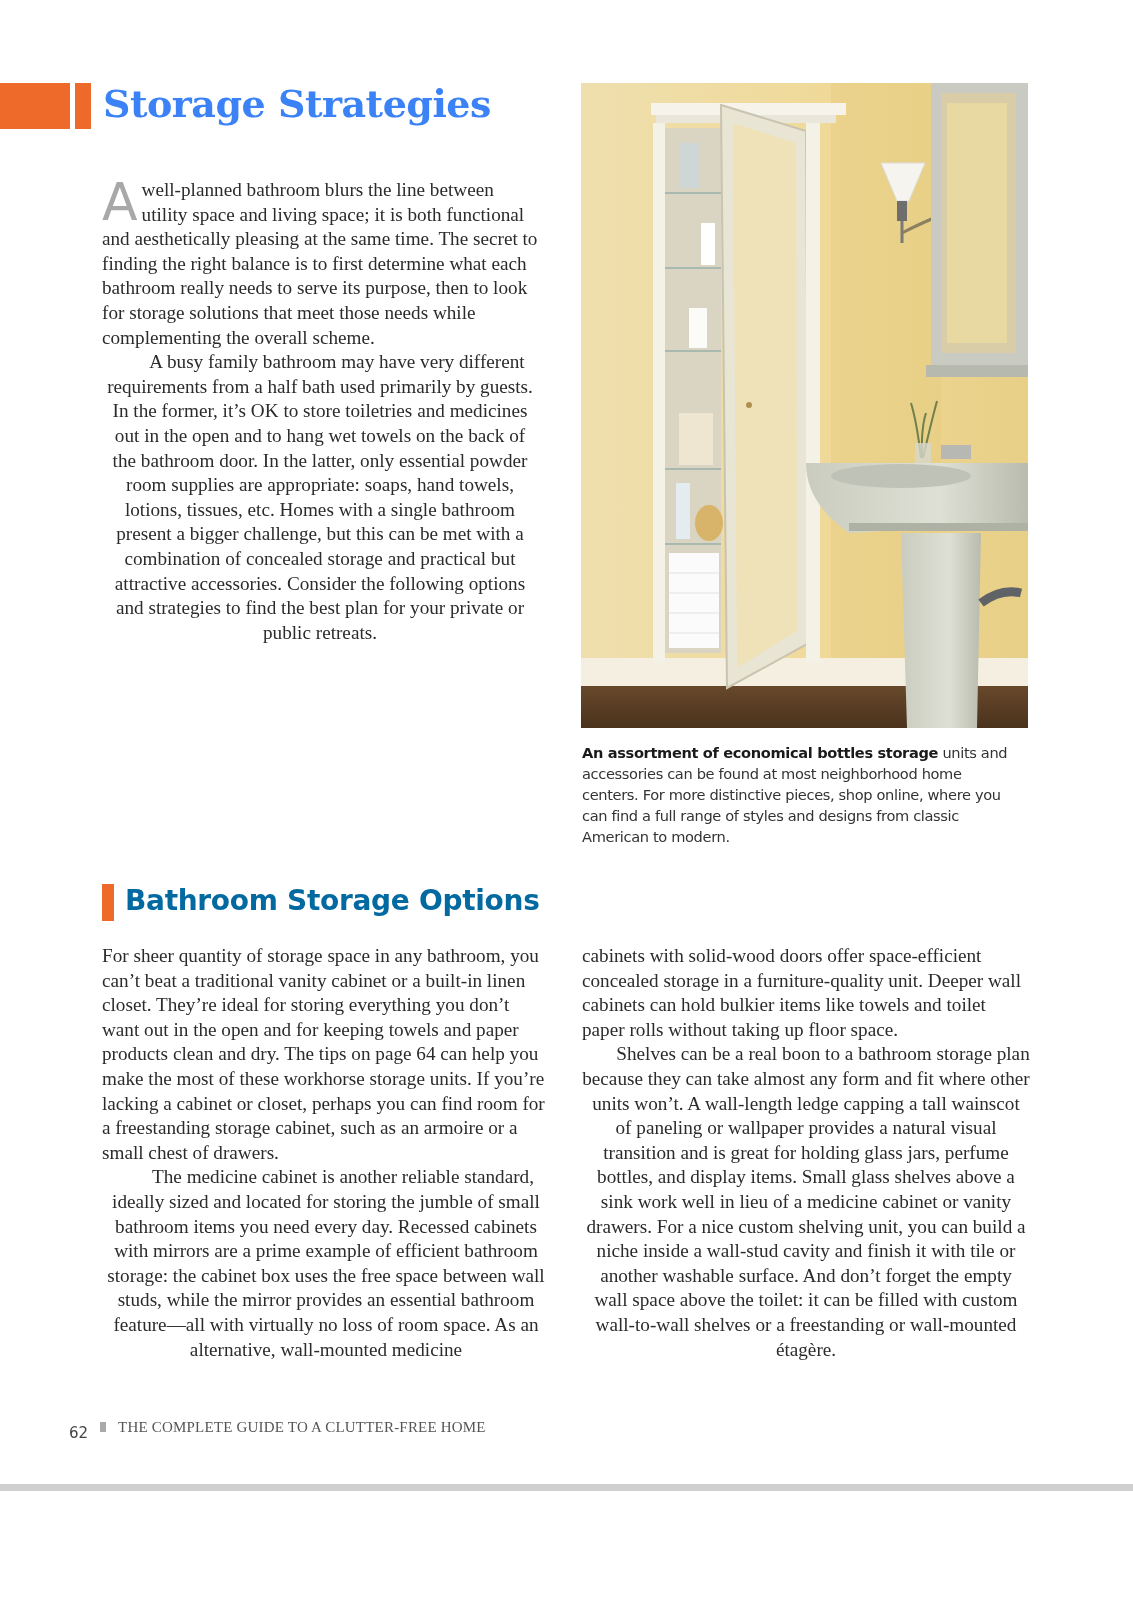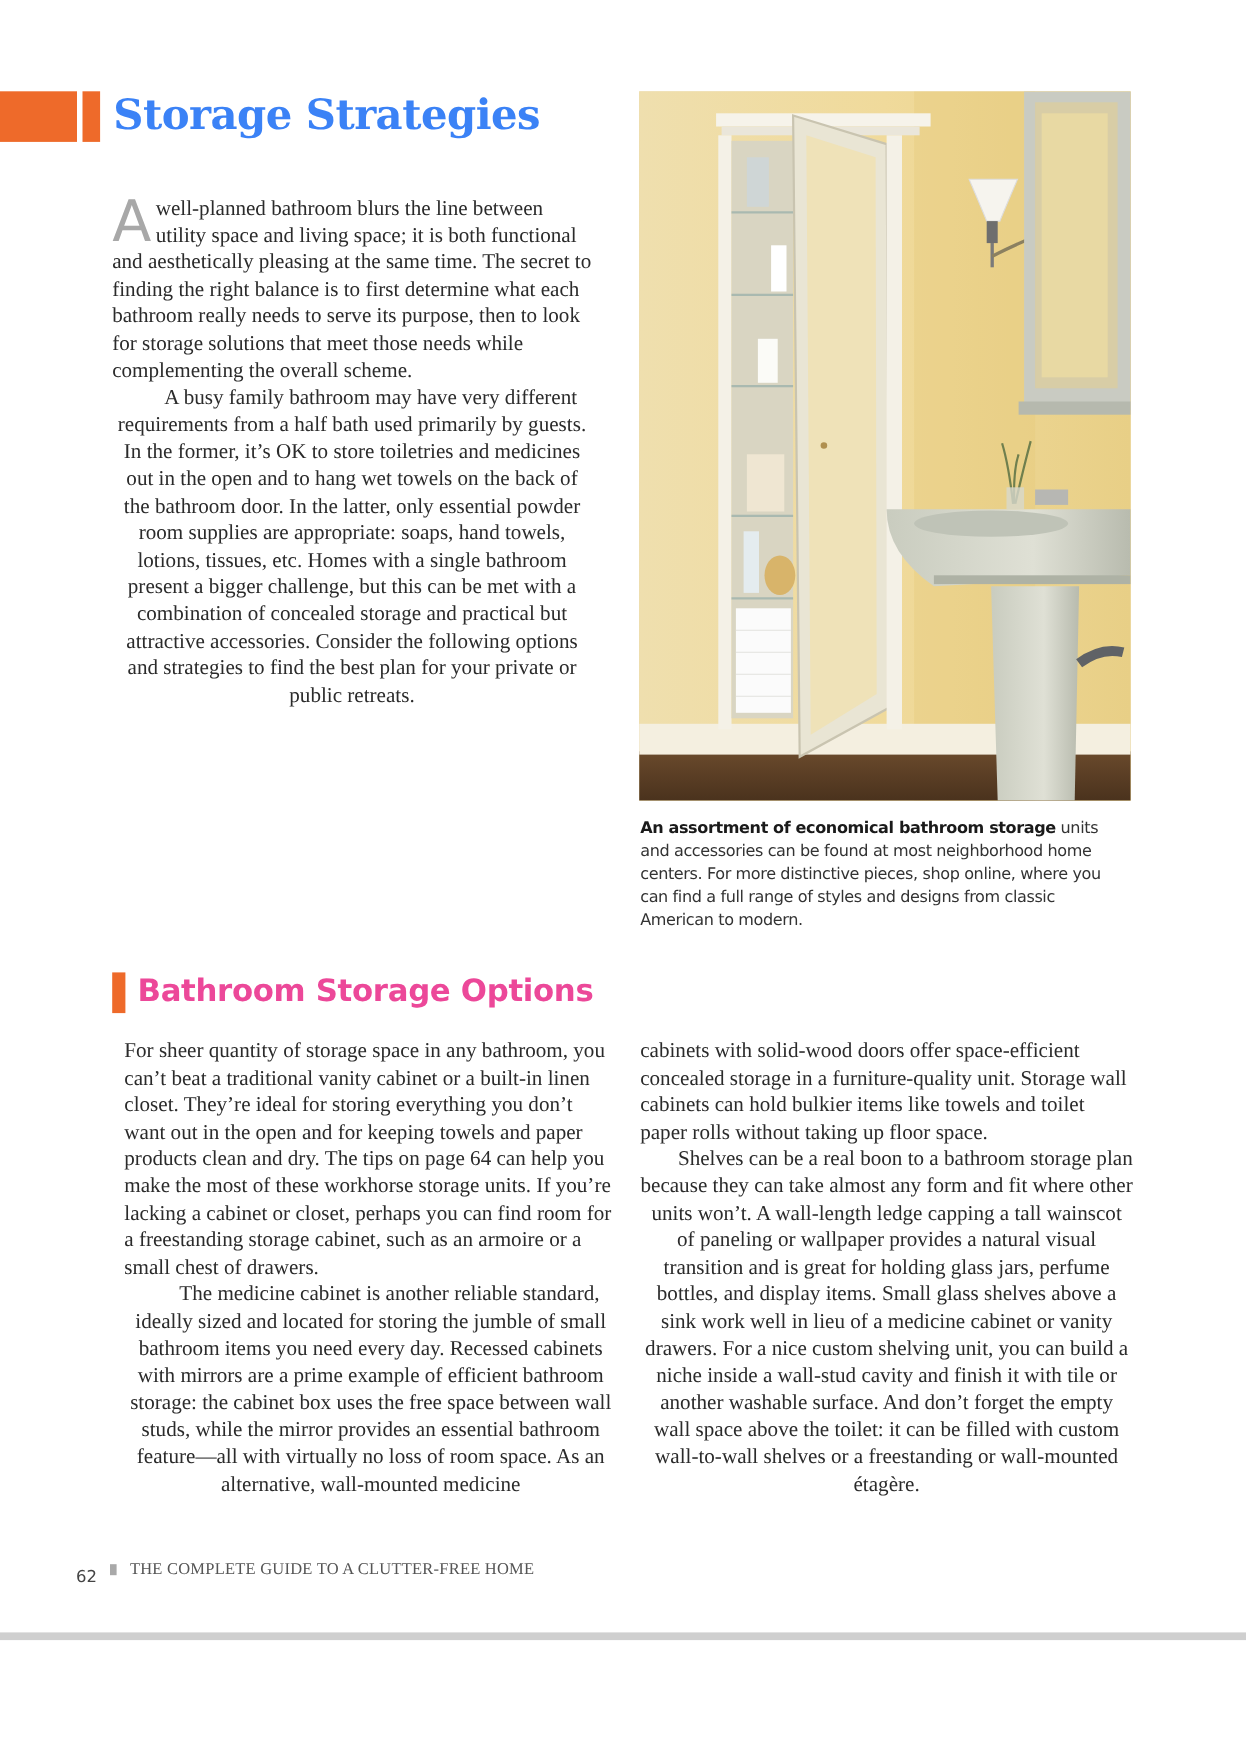--- a/index.html
+++ b/index.html
@@ -14,23 +14,23 @@
   .body-text p.indent { text-indent: 34px; text-align: center; }
 
   .intro { position: absolute; left: 102px; top: 178px; width: 436px; }
   .dropcap { float: left; font-family: "DejaVu Sans", sans-serif; font-size: 52px; line-height: 44px; color: #a8a8a8; margin: 2px 4px 0 0; font-weight: normal; }
 
   .photo { position: absolute; left: 581px; top: 83px; width: 447px; height: 645px; overflow: hidden; background: #ecd9a6; }
   .caption { position: absolute; left: 582px; top: 742px; width: 440px; font-family: "DejaVu Sans", sans-serif; font-size: 14.6px; line-height: 21px; color: #333; letter-spacing: -0.35px; }
   .caption b { color: #1a1a1a; }
 
   .h2-bar { position: absolute; left: 102px; top: 884px; width: 12px; height: 37px; background: var(--accent); }
-  .h2 { position: absolute; left: 125px; top: 878px; margin: 0; font-family: "DejaVu Sans", sans-serif; font-weight: bold; font-size: 28px; line-height: 46px; color: #ec4899; letter-spacing: -0.3px; white-space: nowrap; }
+  .h2 { position: absolute; left: 125px; top: 878px; margin: 0; font-family: "DejaVu Sans", sans-serif; font-weight: bold; font-size: 28px; line-height: 46px; color: #0369a1; letter-spacing: -0.3px; white-space: nowrap; }
 
-  .col-left { position: absolute; left: 113px; top: 944px; width: 448px; }
+  .col-left { position: absolute; left: 102px; top: 944px; width: 448px; }
   .col-right { position: absolute; left: 582px; top: 944px; width: 448px; }
 
   .footer { position: absolute; left: 69px; top: 1412px; font-family: "Liberation Serif", serif; font-size: 15px; color: #555; white-space: nowrap; display: flex; align-items: center; }
   .footer .pnum { font-family: "DejaVu Sans", sans-serif; font-size: 15px; color: #444; margin-right: 12px; margin-top: 12px; }
   .footer .sq { display: inline-block; width: 6px; height: 10px; background: #a9a9a9; margin-right: 12px; }
   .footer .title { letter-spacing: 0.2px; font-size: 15px; text-align: right; }
 
   .bottom-rule { position: absolute; left: 0; top: 1484px; width: 1133px; height: 7px; background: #cfcfcf; }
 </style>
 </head>
@@ -123,33 +123,33 @@
       <path d="M225 380 L447 380 L447 440 L268 450 Q225 420 225 380 Z" fill="url(#sink)"></path>
       <ellipse cx="320" cy="393" rx="70" ry="12" fill="#bfc3b7"></ellipse>
       <rect x="360" y="362" width="30" height="14" fill="#b7b7b3"></rect>
       <rect x="268" y="440" width="179" height="8" fill="#aeb2a5"></rect>
       <path d="M320 450 L400 450 L396 645 L326 645 Z" fill="url(#sink)"></path>
       <path d="M400 520 Q420 505 440 510" stroke="#5f6266" stroke-width="9" fill="none"></path>
     </svg>
   </div>
 
   <div class="caption">
-    <b>An assortment of economical bathroom storage</b><span> units and accessories can be found at most neighborhood home centers. For more distinctive pieces, shop online, where you can find a full range of styles and designs from classic American to modern.</span>
+    <b>An assortment of economical bottles storage</b><span> units and accessories can be found at most neighborhood home centers. For more distinctive pieces, shop online, where you can find a full range of styles and designs from classic American to modern.</span>
   </div>
 
   <div class="h2-bar"></div>
   <h2 class="h2">Bathroom Storage Options</h2>
 
   <div class="col-left body-text">
     <p>For sheer quantity of storage space in any bathroom, you can’t beat a traditional vanity cabinet or a built-in linen closet. They’re ideal for storing everything you don’t want out in the open and for keeping towels and paper products clean and dry. The tips on page 64 can help you make the most of these workhorse storage units. If you’re lacking a cabinet or closet, perhaps you can find room for a freestanding storage cabinet, such as an armoire or a small chest of drawers.</p>
     <p class="indent">The medicine cabinet is another reliable standard, ideally sized and located for storing the jumble of small bathroom items you need every day. Recessed cabinets with mirrors are a prime example of efficient bathroom storage: the cabinet box uses the free space between wall studs, while the mirror provides an essential bathroom feature—all with virtually no loss of room space. As an alternative, wall-mounted medicine</p>
   </div>
 
   <div class="col-right body-text">
-    <p>cabinets with solid-wood doors offer space-efficient concealed storage in a furniture-quality unit. Storage wall cabinets can hold bulkier items like towels and toilet paper rolls without taking up floor space.</p>
+    <p>cabinets with solid-wood doors offer space-efficient concealed storage in a furniture-quality unit. Deeper wall cabinets can hold bulkier items like towels and toilet paper rolls without taking up floor space.</p>
     <p class="indent">Shelves can be a real boon to a bathroom storage plan because they can take almost any form and fit where other units won’t. A wall-length ledge capping a tall wainscot of paneling or wallpaper provides a natural visual transition and is great for holding glass jars, perfume bottles, and display items. Small glass shelves above a sink work well in lieu of a medicine cabinet or vanity drawers. For a nice custom shelving unit, you can build a niche inside a wall-stud cavity and finish it with tile or another washable surface. And don’t forget the empty wall space above the toilet: it can be filled with custom wall-to-wall shelves or a freestanding or wall-mounted étagère.</p>
   </div>
 
   <div class="footer">
     <span class="pnum">62</span>
     <span class="sq"></span>
     <span class="title">THE COMPLETE GUIDE TO A CLUTTER-FREE HOME</span>
   </div>
 
   <div class="bottom-rule"></div>

